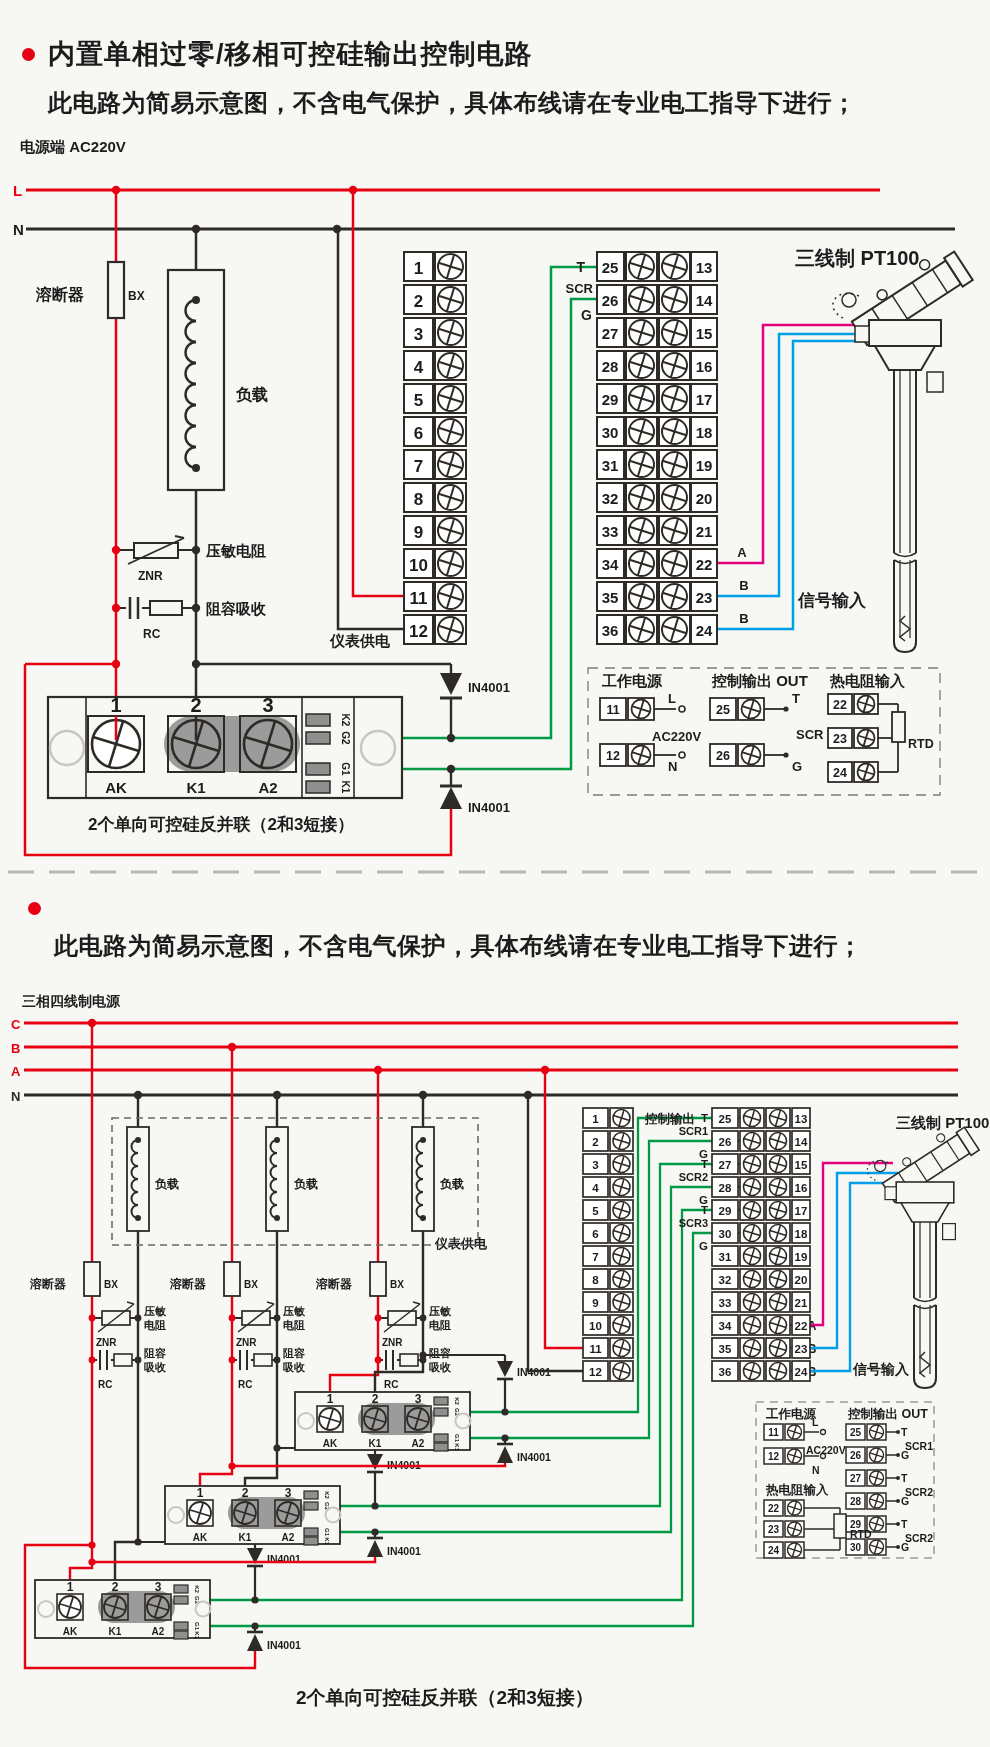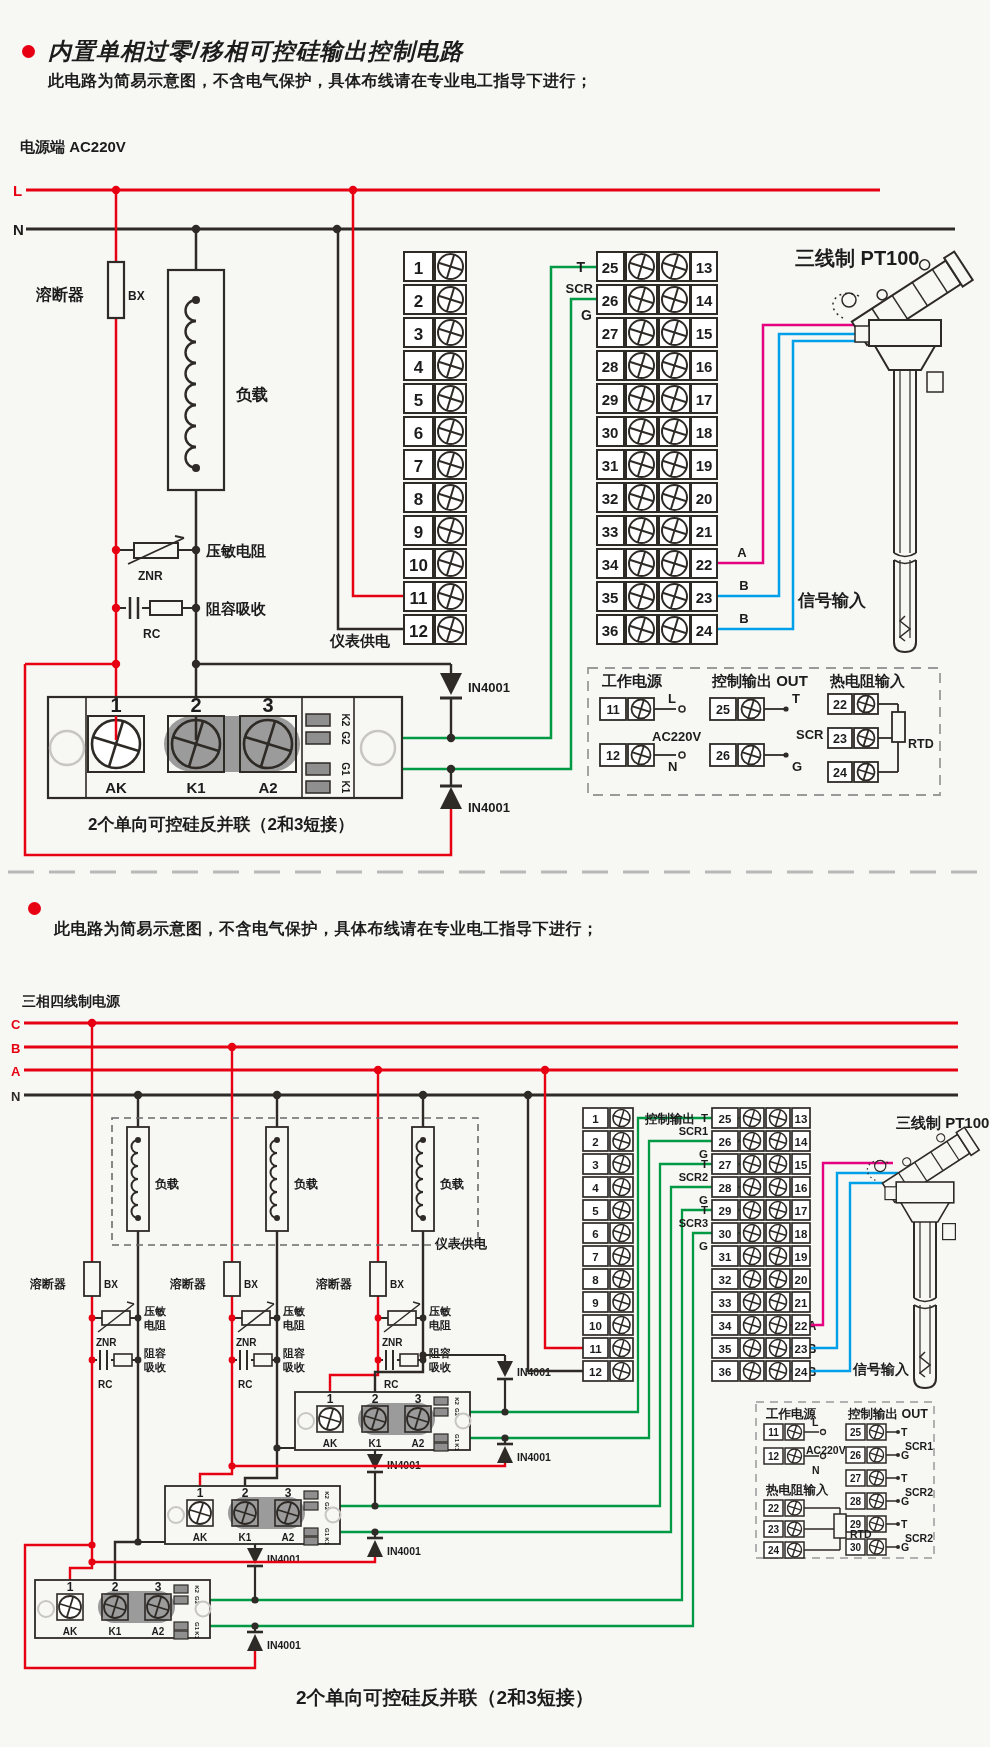--- a/index.html
+++ b/index.html
@@ -3,22 +3,22 @@
 <meta charset="utf-8">
 <style>
   html,body{margin:0;padding:0;}
   body{width:990px;height:1747px;background:#f7f7f4;position:relative;
        font-family:"Liberation Sans","DejaVu Sans",sans-serif;color:#1c1c1c;overflow:hidden;}
   .page{position:absolute;inset:0;}
   svg{position:absolute;left:0;top:0;}
   .hdr{position:absolute;}
   .trow{display:flex;align-items:center;gap:13px;}
   .bullet{width:13px;height:13px;border-radius:50%;background:#e60012;flex:0 0 auto;}
-  .title{font-size:23px;font-weight:700;letter-spacing:1px;font-style:italic;}
-  .subtitle{font-size:16px;font-weight:700;margin-top:4px;margin-left:26px;letter-spacing:0.5px;}
+  .title{font-size:27px;font-weight:700;letter-spacing:1px;}
+  .subtitle{font-size:24px;font-weight:700;margin-top:15px;margin-left:26px;letter-spacing:0.5px;}
 </style>
 </head>
 <body>
 
 <div class="page">
   <svg id="cv" width="990" height="1747" viewBox="0 0 990 1747">
       <g>
         <text x="20" y="152" font-size="15" font-weight="700" fill="#1c1c1c" text-anchor="start">电源端  AC220V</text>
         <text x="13" y="196" font-size="15" font-weight="700" fill="#e60012" text-anchor="start">L</text>
         <text x="13" y="235" font-size="15" font-weight="700" fill="#1c1c1c" text-anchor="start">N</text>

